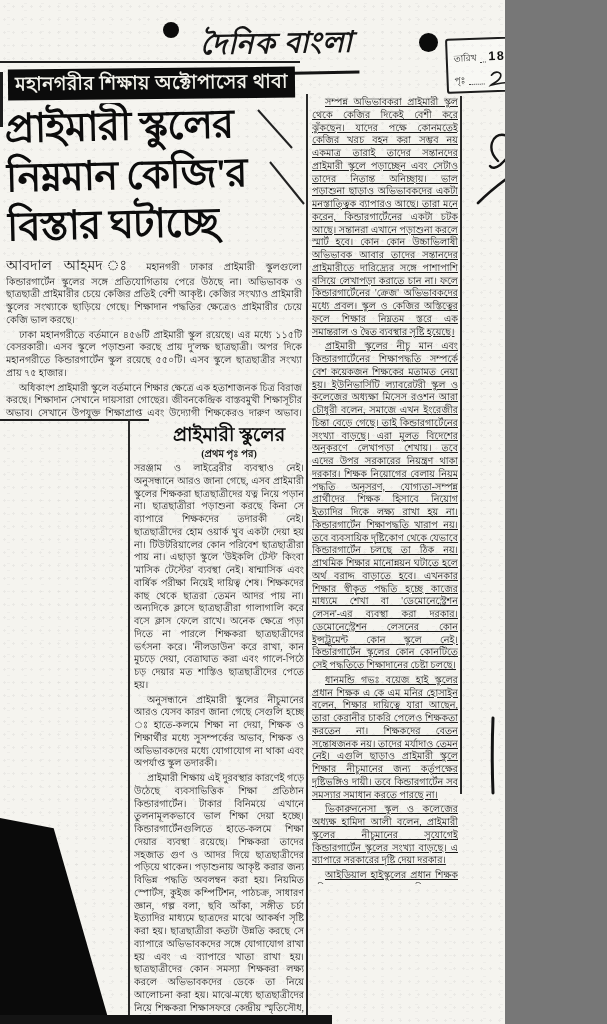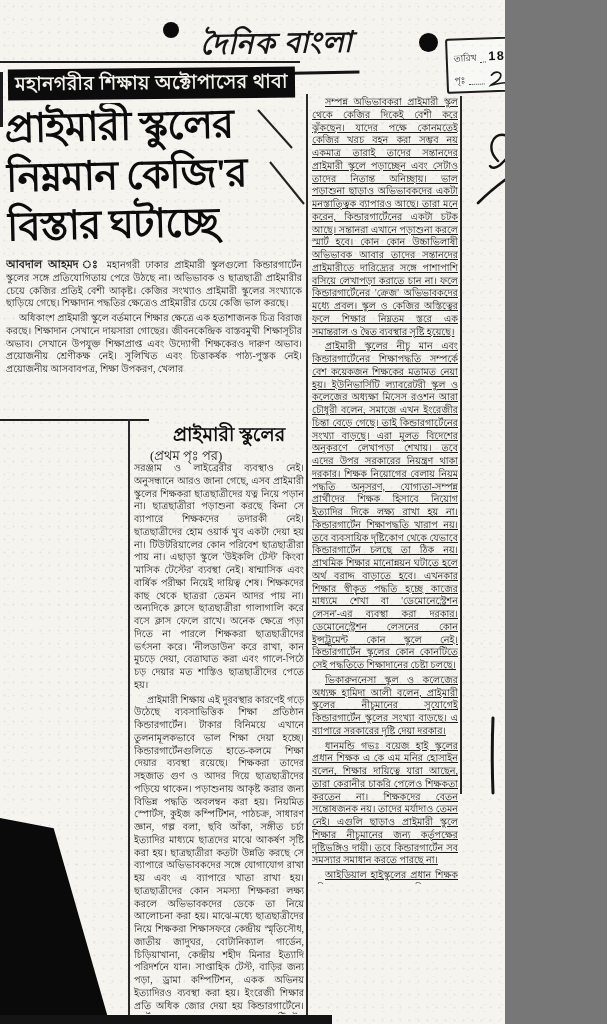--- a/index.html
+++ b/index.html
@@ -37,26 +37,26 @@
   .headline{
     left:6px;top:102px;width:302px;height:156px;transform:rotate(-1.3deg);
     font-weight:bold;font-size:40px;line-height:1.22;color:#0c0c0c;
     letter-spacing:-1px;overflow:hidden;
   }
   .headline div{white-space:nowrap;}
   .col{position:absolute;text-align:justify;font-size:9.6px;line-height:1.33;
     color:#1a1a1a;overflow:hidden;}
   .col p{margin:0 0 2px 0;text-indent:13px;}
   .col p.noindent{text-indent:0;}
-  .byline{font-weight:bold;font-size:11px;}
+  .byline{font-weight:normal;font-size:14px;}
   .subhead{
     left:150px;top:420px;width:158px;text-align:center;font-weight:bold;
     font-size:19px;white-space:nowrap;overflow:hidden;color:#0e0e0e;
   }
-  .subnote{left:150px;top:446px;width:158px;font-size:13px;font-weight:normal;}
+  .subnote{left:150px;top:446px;width:158px;text-align:center;font-size:10px;font-weight:bold;}
   .rule-v{background:#2b2b2b;width:1.5px;}
   .corner-black{
     left:0;top:818px;width:122px;height:206px;background:#0a0a0a;
     clip-path:polygon(0 0,44% 5%,90% 100%,0 100%);
   }
   .bottom-strip{left:0;top:1015px;width:332px;height:9px;background:#141414;}
   .edge-smudge{left:0;top:72px;width:3px;height:55px;background:#1c1c1c;}
   .right-edge-line{left:575px;top:828px;width:2px;height:188px;background:#262626;}
   svg{display:block;}
 </style>
@@ -105,44 +105,46 @@
   <svg class="abs" style="left:248px;top:104px;" width="60" height="110" viewBox="0 0 60 110">
     <path d="M10,6 L44,44" stroke="#222" stroke-width="2" fill="none"></path>
     <path d="M22,58 L56,100" stroke="#222" stroke-width="2" fill="none"></path>
   </svg>
 
   <div class="col" style="left:6px;top:257px;width:296px;height:162px;">
     <p class="noindent">
       <span class="byline">আবদাল আহমদ ঃ</span>
       <span>মহানগরী ঢাকার প্রাইমারী স্কুলগুলো কিন্ডারগার্টেন স্কুলের সঙ্গে প্রতিযোগিতায় পেরে উঠছে না। অভিভাবক ও ছাত্রছাত্রী প্রাইমারীর চেয়ে কেজির প্রতিই বেশী আকৃষ্ট। কেজির সংখ্যাও প্রাইমারী স্কুলের সংখ্যাকে ছাড়িয়ে গেছে। শিক্ষাদান পদ্ধতির ক্ষেত্রেও প্রাইমারীর চেয়ে কেজি ভাল করছে।</span>
     </p>
+    <p>ঢাকা মহানগরীতে বর্তমানে ৪৫৬টি প্রাইমারী স্কুল রয়েছে। এর মধ্যে ১১৫টি বেসরকারী। এসব স্কুলে পড়াশুনা করছে প্রায় দু'লক্ষ ছাত্রছাত্রী। অপর দিকে মহানগরীতে কিন্ডারগার্টেন স্কুল রয়েছে ৫৫০টি। এসব স্কুলে ছাত্রছাত্রীর সংখ্যা প্রায় ৭৫ হাজার।</p>
     <p>
       <span>অধিকাংশ প্রাইমারী স্কুলে বর্তমানে শিক্ষার ক্ষেত্রে এক হতাশাজনক চিত্র বিরাজ করছে। শিক্ষাদান সেখানে দায়সারা গোছের। জীবনকেন্দ্রিক বাস্তবমুখী শিক্ষাসূচীর অভাব। সেখানে উপযুক্ত শিক্ষাপ্রাপ্ত এবং উদ্যোগী শিক্ষকেরও দারুণ অভাব। প্রয়োজনীয় শ্রেণীকক্ষ নেই। সুলিখিত এবং চিত্তাকর্ষক পাঠ্য-পুস্তক নেই। প্রয়োজনীয় আসবাবপত্র, শিক্ষা উপকরণ, খেলার</span>
       
     </p>
   </div>
 
   <div class="abs rule-h" style="left:0;top:419px;width:149px;height:2px;"></div>
   <div class="abs rule-v" style="left:128px;top:419px;height:605px;"></div>
   <div class="abs rule-v" style="left:306px;top:94px;height:930px;"></div>
   <div class="abs rule-v" style="left:460px;top:96px;height:698px;"></div>
 
   <div class="abs subhead">প্রাইমারী স্কুলের</div>
   <div class="abs subnote">(প্রথম পৃঃ পর)</div>
 
   <div class="col" style="left:134px;top:462px;width:170px;height:552px;">
     <p class="noindent">সরঞ্জাম ও লাইব্রেরীর ব্যবস্থাও নেই। অনুসন্ধানে আরও জানা গেছে, এসব প্রাইমারী স্কুলের শিক্ষকরা ছাত্রছাত্রীদের যত্ন নিয়ে পড়ান না। ছাত্রছাত্রীরা পড়াশুনা করছে কিনা সে ব্যাপারে শিক্ষকদের তদারকী নেই। ছাত্রছাত্রীদের হোম ওয়ার্ক খুব একটা দেয়া হয় না। টিউটরিয়ালের কোন পরিবেশ ছাত্রছাত্রীরা পায় না। এছাড়া স্কুলে 'উইকলি টেস্ট' কিংবা 'মাসিক টেস্টের' ব্যবস্থা নেই। ষান্মাসিক এবং বার্ষিক পরীক্ষা নিয়েই দায়িত্ব শেষ। শিক্ষকদের কাছ থেকে ছাত্ররা তেমন আদর পায় না। অন্যদিকে ক্লাসে ছাত্রছাত্রীরা গালাগালি করে বসে ক্লাস ফেলে রাখে। অনেক ক্ষেত্রে পড়া দিতে না পারলে শিক্ষকরা ছাত্রছাত্রীদের ভর্ৎসনা করে। 'নীলডাউন' করে রাখা, কান মুচড়ে দেয়া, বেত্রাঘাত করা এবং গালে-পিঠে চড় দেয়ার মত শাস্তিও ছাত্রছাত্রীদের পেতে হয়।</p>
+    <p>অনুসন্ধানে প্রাইমারী স্কুলের নীচুমানের আরও যেসব কারণ জানা গেছে সেগুলি হচ্ছে ঃ হাতে-কলমে শিক্ষা না দেয়া, শিক্ষক ও শিক্ষার্থীর মধ্যে সুসম্পর্কের অভাব, শিক্ষক ও অভিভাবকদের মধ্যে যোগাযোগ না থাকা এবং অপর্যাপ্ত স্কুল তদারকী।</p>
     <p>প্রাইমারী শিক্ষায় এই দুরবস্থার কারণেই গড়ে উঠেছে ব্যবসাভিত্তিক শিক্ষা প্রতিষ্ঠান কিন্ডারগার্টেন। টাকার বিনিময়ে এখানে তুলনামূলকভাবে ভাল শিক্ষা দেয়া হচ্ছে। কিন্ডারগার্টেনগুলিতে হাতে-কলমে শিক্ষা দেয়ার ব্যবস্থা রয়েছে। শিক্ষকরা তাদের সহজাত গুণ ও আদর দিয়ে ছাত্রছাত্রীদের পড়িয়ে থাকেন। পড়াশুনায় আকৃষ্ট করার জন্য বিভিন্ন পদ্ধতি অবলম্বন করা হয়। নিয়মিত স্পোর্টস, কুইজ কম্পিটিশন, পাঠচক্র, সাধারণ জ্ঞান, গল্প বলা, ছবি আঁকা, সঙ্গীত চর্চা ইত্যাদির মাধ্যমে ছাত্রদের মাঝে আকর্ষণ সৃষ্টি করা হয়। ছাত্রছাত্রীরা কতটা উন্নতি করছে সে ব্যাপারে অভিভাবকদের সঙ্গে যোগাযোগ রাখা হয় এবং এ ব্যাপারে খাতা রাখা হয়। ছাত্রছাত্রীদের কোন সমস্যা শিক্ষকরা লক্ষ্য করলে অভিভাবকদের ডেকে তা নিয়ে আলোচনা করা হয়। মাঝে-মধ্যে ছাত্রছাত্রীদের নিয়ে শিক্ষকরা শিক্ষাসফরে কেন্দ্রীয় স্মৃতিসৌধ, জাতীয় জাদুঘর, বোটানিক্যাল গার্ডেন, চিড়িয়াখানা, কেন্দ্রীয় শহীদ মিনার ইত্যাদি পরিদর্শনে যান। সাপ্তাহিক টেস্ট, বাড়ির জন্য পড়া, ড্রামা কম্পিটিশন, একক অভিনয় ইত্যাদিরও ব্যবস্থা করা হয়। ইংরেজী শিক্ষার প্রতি অধিক জোর দেয়া হয় কিন্ডারগার্টেনে। স্মার্টনেস, সুন্দরভাবে কথা বলা, টিপটপ পোশাক-পরিচ্ছদ ইত্যাদির ব্যাপারেও খেয়াল রাখা হয়।</p>
   </div>
 
   <div class="col" style="left:312px;top:96px;width:146px;height:788px;text-decoration:underline;">
     <p>সম্পন্ন অভিভাবকরা প্রাইমারী স্কুল থেকে কেজির দিকেই বেশী করে ঝুঁকছেন। যাদের পক্ষে কোনমতেই কেজির খরচ বহন করা সম্ভব নয় একমাত্র তারাই তাদের সন্তানদের প্রাইমারী স্কুলে পড়াচ্ছেন এবং সেটাও তাদের নিতান্ত অনিচ্ছায়। ভাল পড়াশুনা ছাড়াও অভিভাবকদের একটা মনস্তাত্ত্বিক ব্যাপারও আছে। তারা মনে করেন, কিন্ডারগার্টেনের একটা চটক আছে। সন্তানরা এখানে পড়াশুনা করলে স্মার্ট হবে। কোন কোন উচ্চাভিলাষী অভিভাবক আবার তাদের সন্তানদের প্রাইমারীতে দারিদ্র্যের সঙ্গে পাশাপাশি বসিয়ে লেখাপড়া করাতে চান না। ফলে কিন্ডারগার্টেনের 'ক্রেজ' অভিভাবকদের মধ্যে প্রবল। স্কুল ও কেজির অস্তিত্বের ফলে শিক্ষার নিম্নতম স্তরে এক সমান্তরাল ও দ্বৈত ব্যবস্থার সৃষ্টি হয়েছে।</p>
     <p>প্রাইমারী স্কুলের নীচু মান এবং কিন্ডারগার্টেনের শিক্ষাপদ্ধতি সম্পর্কে বেশ কয়েকজন শিক্ষকের মতামত নেয়া হয়। ইউনিভার্সিটি ল্যাবরেটরী স্কুল ও কলেজের অধ্যক্ষা মিসেস রওশন আরা চৌধুরী বলেন, সমাজে এখন ইংরেজীর চিন্তা বেড়ে গেছে। তাই কিন্ডারগার্টেনের সংখ্যা বাড়ছে। এরা মূলত বিদেশের অনুকরণে লেখাপড়া শেখায়। তবে এদের উপর সরকারের নিয়ন্ত্রণ থাকা দরকার। শিক্ষক নিয়োগের বেলায় নিয়ম পদ্ধতি অনুসরণ, যোগ্যতা-সম্পন্ন প্রার্থীদের শিক্ষক হিসাবে নিয়োগ ইত্যাদির দিকে লক্ষ্য রাখা হয় না। কিন্ডারগার্টেন শিক্ষাপদ্ধতি খারাপ নয়। তবে ব্যবসায়িক দৃষ্টিকোণ থেকে যেভাবে কিন্ডারগার্টেন চলছে তা ঠিক নয়। প্রাথমিক শিক্ষার মানোন্নয়ন ঘটাতে হলে অর্থ বরাদ্দ বাড়াতে হবে। এখনকার শিক্ষার স্বীকৃত পদ্ধতি হচ্ছে কাজের মাধ্যমে শেখা বা 'ডেমোনেস্ট্রেশন লেসন'-এর ব্যবস্থা করা দরকার। ডেমোনেস্ট্রেশন লেসনের কোন ইন্সট্রুমেন্ট কোন স্কুলে নেই। কিন্ডারগার্টেন স্কুলের কোন কোনটিতে সেই পদ্ধতিতে শিক্ষাদানের চেষ্টা চলছে।</p>
+    <p>ধানমন্ডি গভঃ বয়েজ হাই স্কুলের প্রধান শিক্ষক এ কে এম মনির হোসাইন বলেন, শিক্ষার দায়িত্বে যারা আছেন, তারা কেরানীর চাকরি পেলেও শিক্ষকতা করতেন না। শিক্ষকদের বেতন সন্তোষজনক নয়। তাদের মর্যাদাও তেমন নেই। এগুলি ছাড়াও প্রাইমারী স্কুলে শিক্ষার নীচুমানের জন্য কর্তৃপক্ষের দৃষ্টিভঙ্গিও দায়ী। তবে কিন্ডারগার্টেন সব সমস্যার সমাধান করতে পারছে না।</p>
     <p>ভিকারুননেসা স্কুল ও কলেজের অধ্যক্ষ হামিদা আলী বলেন, প্রাইমারী স্কুলের নীচুমানের সুযোগেই কিন্ডারগার্টেন স্কুলের সংখ্যা বাড়ছে। এ ব্যাপারে সরকারের দৃষ্টি দেয়া দরকার।</p>
-    <p>ধানমন্ডি গভঃ বয়েজ হাই স্কুলের প্রধান শিক্ষক এ কে এম মনির হোসাইন বলেন, শিক্ষার দায়িত্বে যারা আছেন, তারা কেরানীর চাকরি পেলেও শিক্ষকতা করতেন না। শিক্ষকদের বেতন সন্তোষজনক নয়। তাদের মর্যাদাও তেমন নেই। এগুলি ছাড়াও প্রাইমারী স্কুলে শিক্ষার নীচুমানের জন্য কর্তৃপক্ষের দৃষ্টিভঙ্গিও দায়ী। তবে কিন্ডারগার্টেন সব সমস্যার সমাধান করতে পারছে না।</p>
     <p>আইডিয়াল হাইস্কুলের প্রধান শিক্ষক মজিবুর রহমান বলেন, চাহিদা আছে বলেই কিন্ডারগার্টেন হচ্ছে। সরকারী প্রাইমারীতে লেখাপড়া হয় না। পারিবারিকভাবেও সমস্যার দেখা হয় না। তাই সমাজের প্রয়োজনেই এসব স্কুল হচ্ছে। প্রাইমারী স্কুলের কথা উল্লেখ করে তিনি বলেন, প্রাইমারীতে ভাল শিক্ষক নেই। শিক্ষকদের বেতন খুব কম। মান বিচার করে শিক্ষক নিয়োগ করা হয় না। আর নিয়োগ করা হলেও নামমতো বেতন না নিলে তারা লেখাপড়া শেখাবেন কেন?</p>
   </div>
 
   <svg class="abs" style="left:468px;top:95px;" width="125" height="115" viewBox="0 0 125 115" aria-label="২৬">
     <path d="M10,108 C40,78 92,48 116,40" stroke="#141414" stroke-width="2.6" fill="none" stroke-linecap="round"></path>
     <path d="M30,66 C18,54 24,38 36,40 C48,42 46,58 32,70 C28,73 24,74 22,71" stroke="#141414" stroke-width="2.4" fill="none" stroke-linecap="round"></path>
     <path d="M60,26 C54,40 50,54 54,60 C60,67 70,62 68,52 C66,43 56,46 52,52" stroke="#141414" stroke-width="2.4" fill="none" stroke-linecap="round"></path>
   </svg>
 
   <svg class="abs" style="left:480px;top:703px;" width="110" height="125" viewBox="0 0 110 125" aria-label="16">

